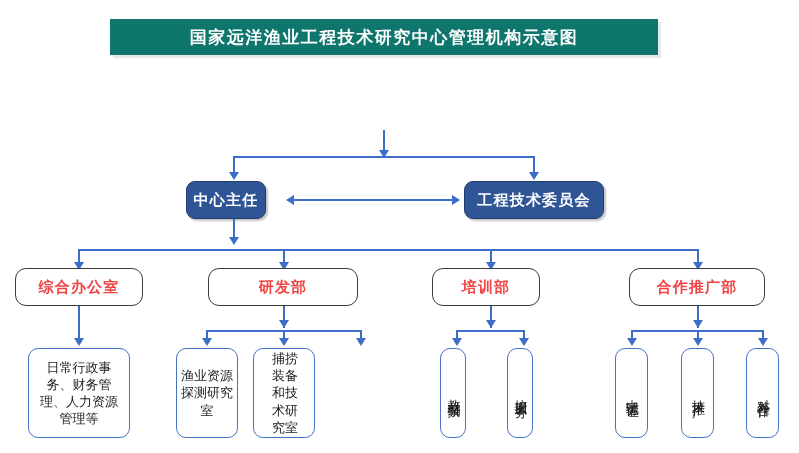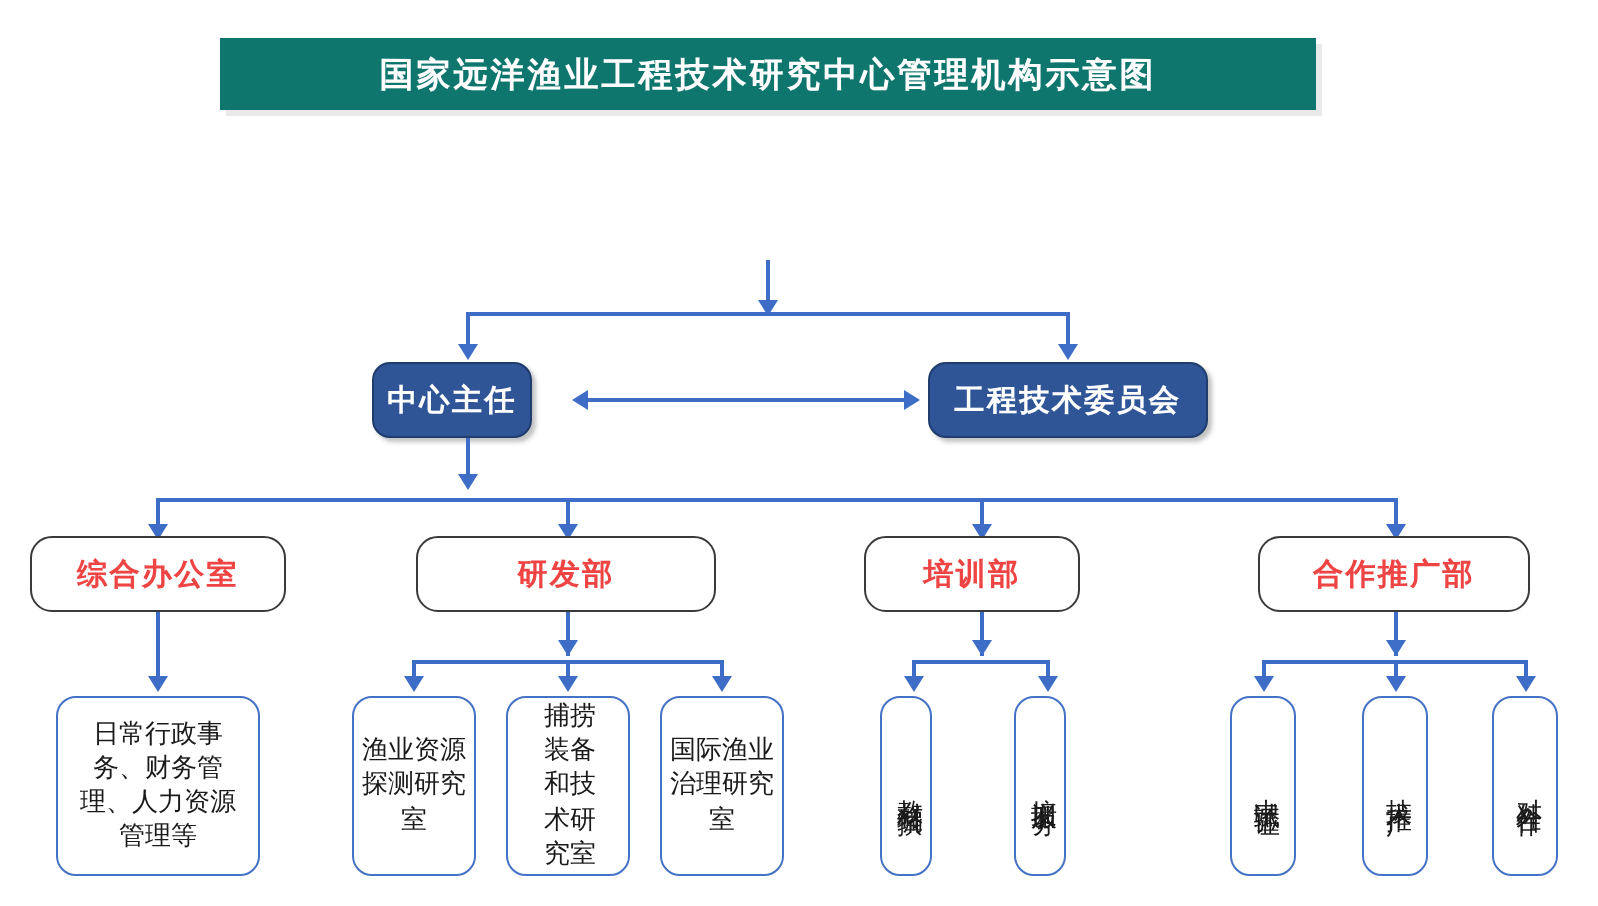--- a/index.html
+++ b/index.html
@@ -198,21 +198,20 @@
   <div class="arrow-down" style="left:627px; top:338px;"></div>
   <div class="conn v" style="left:697px; top:330px; height:14px;"></div>
   <div class="arrow-down" style="left:693px; top:338px;"></div>
   <div class="conn v" style="left:762px; top:330px; height:14px;"></div>
   <div class="arrow-down" style="left:758px; top:338px;"></div>
 
   <div class="node leaf" style="left:28px; top:348px; width:102px; height:90px; padding:0 7px;">日常行政事务、财务管理、人力资源管理等</div>
 
   <div class="node leaf" style="left:176px; top:348px; width:62px; height:90px; padding:0 4px;">渔业资源探测研究室</div>
   <div class="node leaf" style="left:253px; top:348px; width:62px; height:90px; padding:0 16px;text-align:right;">捕捞装备和技术研究室</div>
-  <div class="node leaf" style="left:330px; top:348px; width:62px; height:90px; padding:0 4px;">国际渔业治理研究室</div>
 
   <div class="node leaf vertical" style="left:440px; top:348px; width:26px; height:90px;">教材编撰</div>
   <div class="node leaf vertical" style="left:507px; top:348px; width:26px; height:90px;">培训服务</div>
 
   <div class="node leaf vertical" style="left:615px; top:348px; width:33px; height:90px;">中试验证</div>
   <div class="node leaf vertical" style="left:681px; top:348px; width:33px; height:90px;">技术推广</div>
   <div class="node leaf vertical" style="left:746px; top:348px; width:33px; height:90px;">对外合作</div>
 
 </div>
 

